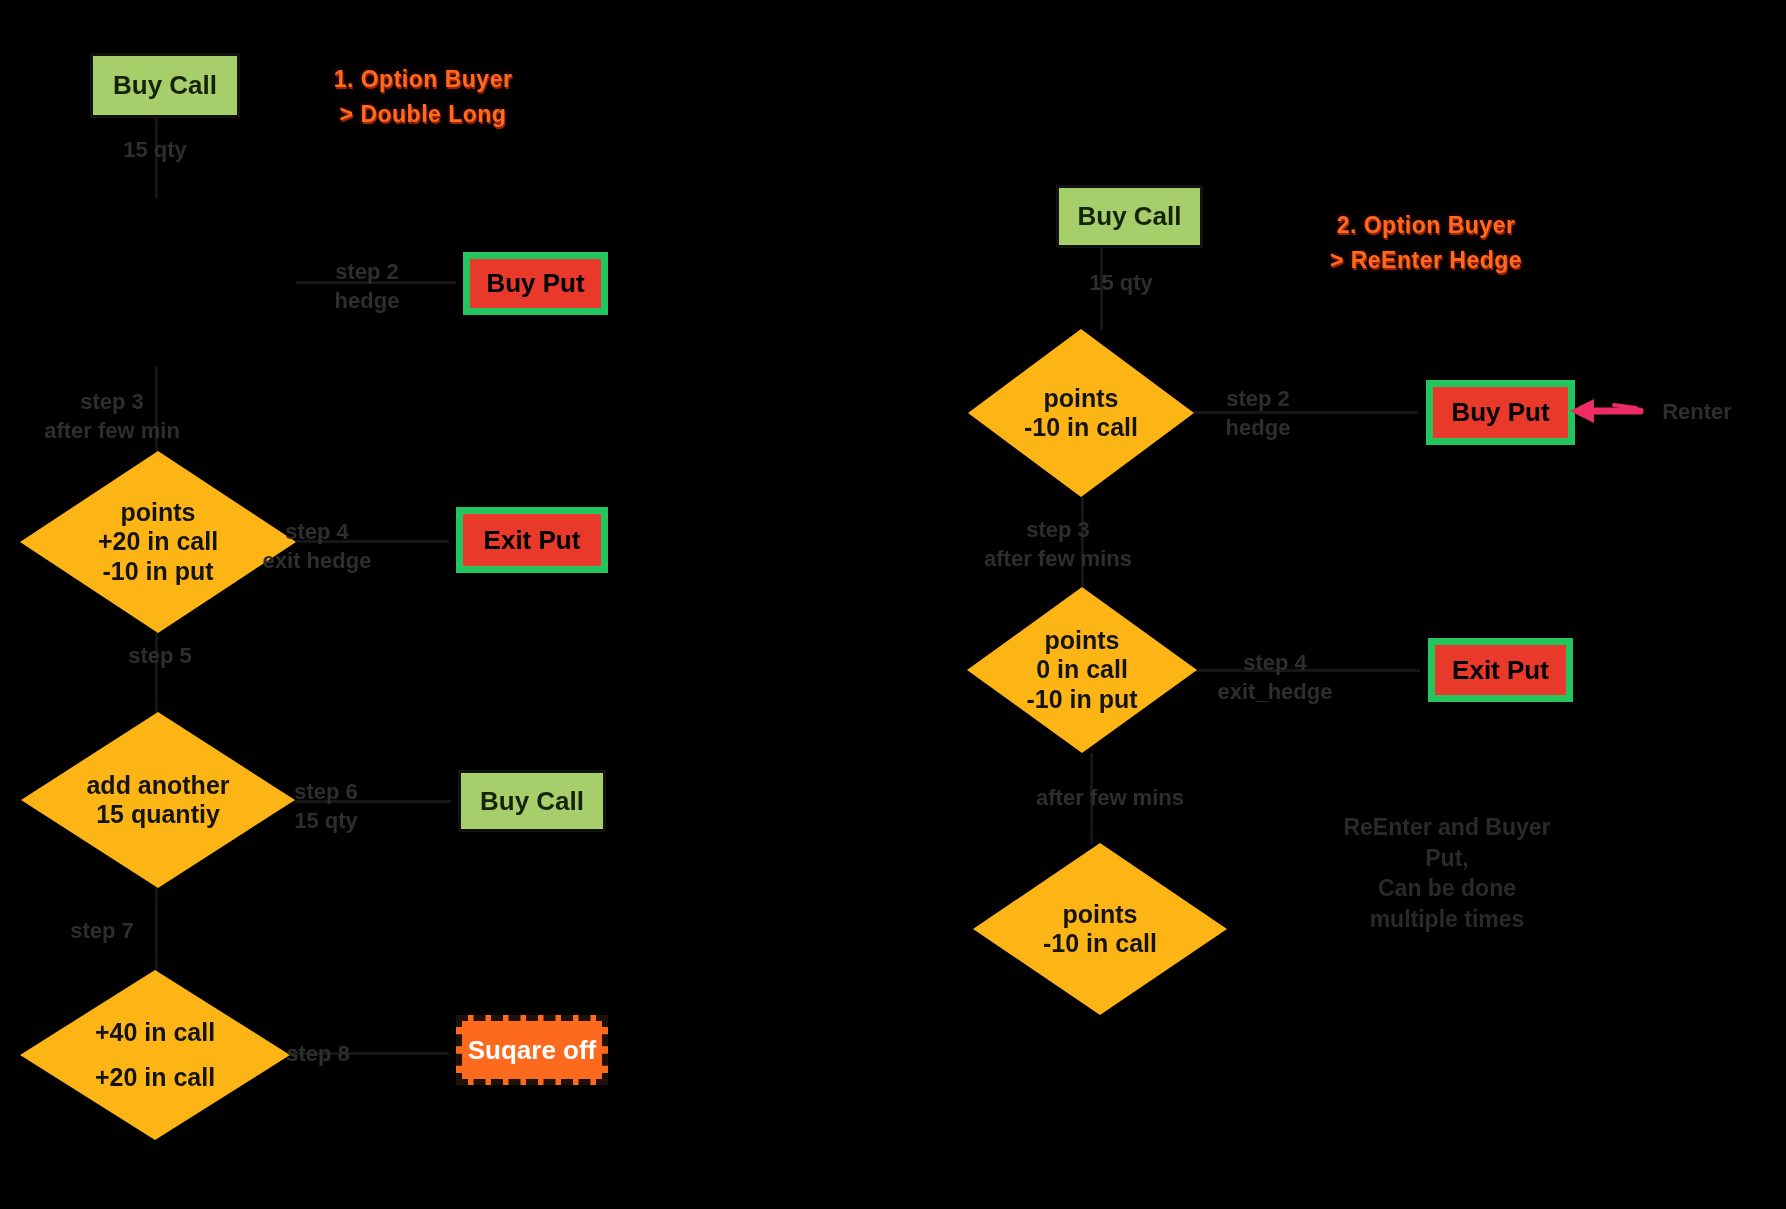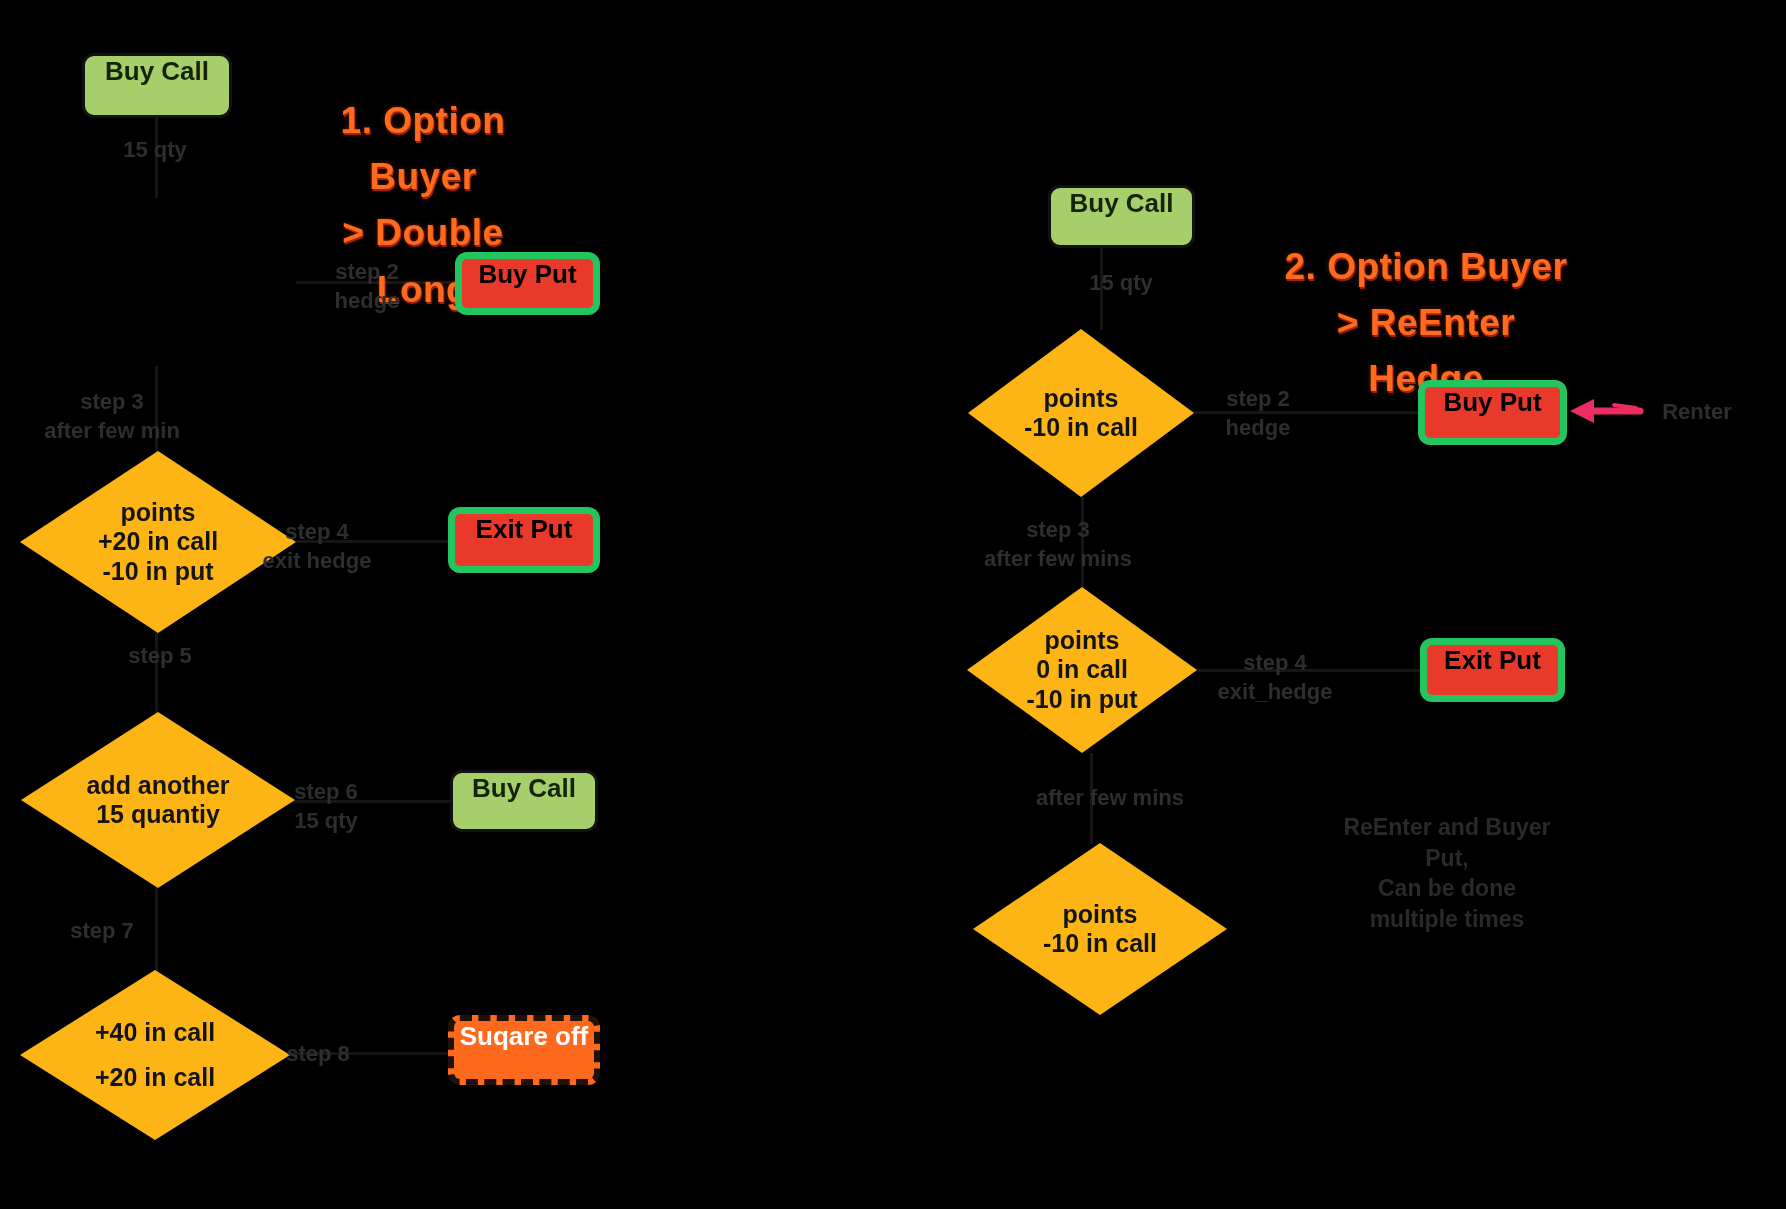--- a/index.html
+++ b/index.html
@@ -1,40 +1,39 @@
 <!DOCTYPE html>
 <html style="--diamond: #FDB515; --green-box: #A6CE6B; --red-box: #E8392B; --orange-box: #FD6A1E; --title-orange: #FF6A1C; --step-label: #2E2E2E; --arrow-pink: #EC2C63;"><head>
 <meta charset="utf-8">
 <style>
   html,body{margin:0;padding:0;background:#000;}
   .canvas{
     position:relative;width:1786px;height:1209px;background:#000000;
     overflow:hidden;font-family:"Liberation Sans",sans-serif;
   }
   .box{
-    position:absolute;display:flex;align-items:flex-start;justify-content:center;
-    font-weight:700;font-size:26px;border-radius:12px;box-sizing:border-box;
+    position:absolute;display:flex;align-items:center;justify-content:center;
+    font-weight:700;font-size:26px;border-radius:0;box-sizing:border-box;margin-left:8px;
   }
   .box.green{background:var(--green-box);color:#16230b;border:3px solid #121212;}
   .box.red{background:var(--red-box);color:#000000;border:7px solid #22c55e;}
   .box.orange-dashed{background:var(--orange-box);color:#ffffff;border:6px dashed rgba(8,8,8,.9);}
   .diamond{
     position:absolute;display:flex;flex-direction:column;align-items:center;justify-content:center;
     background:var(--diamond);clip-path:polygon(50% 0,100% 50%,50% 100%,0 50%);
     color:#141414;font-weight:700;font-size:25px;line-height:1.18;text-align:center;
   }
   .steplabel{
     position:absolute;color:var(--step-label);font-weight:700;font-size:22px;
     text-align:center;line-height:1.3;
   }
   .title{
-    position:absolute;color:var(--title-orange);font-weight:800;font-size:37px;
+    position:absolute;color:var(--title-orange);font-weight:800;font-size:23px;
     text-align:center;line-height:1.52;letter-spacing:.5px;
     text-shadow:1px 2px 0 rgba(183,38,16,.85), 0 0 5px rgba(255,90,20,.35);
-    margin-top:31px;
   }
   .note{
     position:absolute;color:#2a2a2a;font-weight:700;font-size:23px;
     text-align:center;line-height:1.33;
   }
   .connector{position:absolute;background:#161616;}
   .connector.h{height:3px;}
   .connector.v{width:3px;}
   .arrow-wrap{position:absolute;}
 </style>

